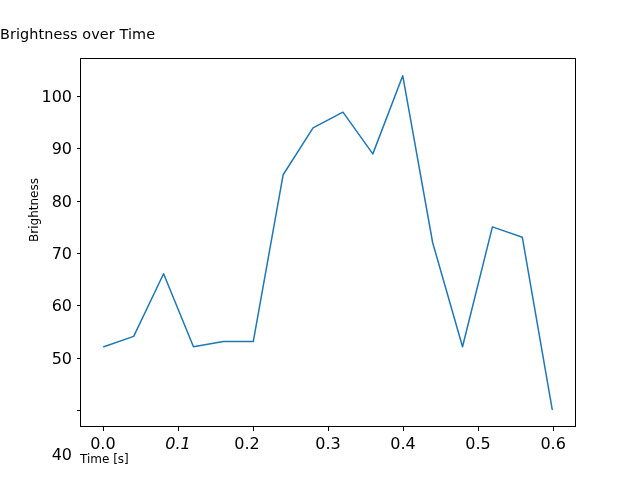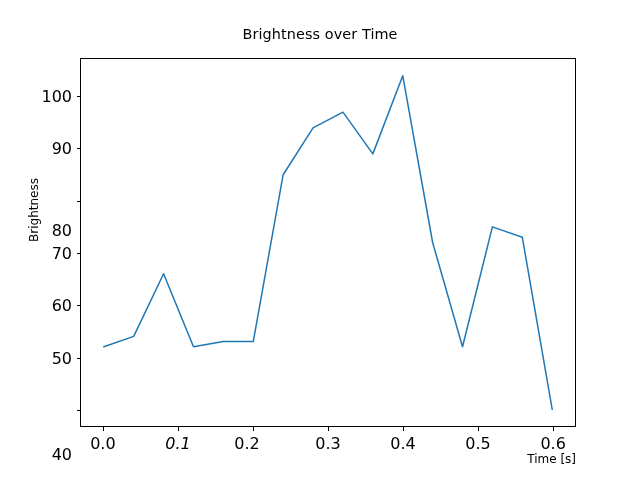--- a/index.html
+++ b/index.html
@@ -17,21 +17,21 @@
     position: relative;
     width: 640px;
     height: 480px;
     background: #ffffff;
   }
   #chart-title {
     position: absolute;
     left: 0;
     top: 26px;
     width: 640px;
-    text-align: center;
+    text-align: left;
     font-size: 14.4px;
     color: #000000;
     letter-spacing: 0.1px;
   }
   
   #axes {
     position: absolute;
     left: 80px;
     top: 58px;
     width: 496px;
@@ -74,21 +74,21 @@
   .xtick-mark {
     width: 1px;
     height: 3.5px;
     top: 427px;
   }
   #xlabel {
     position: absolute;
     left: 80px;
     top: 452px;
     width: 496px;
-    text-align: right;
+    text-align: left;
     font-size: 12px;
     color: #000000;
   }
   #ylabel {
     position: absolute;
     left: -36px;
     top: 203px;
     width: 140px;
     text-align: center;
     font-size: 12px;
@@ -107,21 +107,21 @@
   <div id="ticks-layer">
       <div class="tick-mark ytick-mark" style="top: 410.227px;"></div>
       <div class="tick-label ytick-label" style="top: 410.227px; left: 20px; width: 52px; margin-top: 44px;">40</div>
       <div class="tick-mark ytick-mark" style="top: 357.812px;"></div>
       <div class="tick-label ytick-label" style="top: 357.812px; left: 20px; width: 52px;">50</div>
       <div class="tick-mark ytick-mark" style="top: 305.398px;"></div>
       <div class="tick-label ytick-label" style="top: 305.398px; left: 20px; width: 52px;">60</div>
       <div class="tick-mark ytick-mark" style="top: 252.983px;"></div>
       <div class="tick-label ytick-label" style="top: 252.983px; left: 20px; width: 52px;">70</div>
       <div class="tick-mark ytick-mark" style="top: 200.568px;"></div>
-      <div class="tick-label ytick-label" style="top: 200.568px; left: 20px; width: 52px; margin-top: 29px;">80</div>
+      <div class="tick-label ytick-label" style="top: 200.568px; left: 20px; width: 52px;">80</div>
       <div class="tick-mark ytick-mark" style="top: 148.153px;"></div>
       <div class="tick-label ytick-label" style="top: 148.153px; left: 20px; width: 52px;">90</div>
       <div class="tick-mark ytick-mark" style="top: 95.7386px;"></div>
       <div class="tick-label ytick-label" style="top: 95.7386px; left: 20px; width: 52px;">100</div>
       <div class="tick-mark xtick-mark" style="left: 102.887px;"></div>
       <div class="tick-label xtick-label" style="left: 102.887px; top: 434px;">0.0</div>
       <div class="tick-mark xtick-mark" style="left: 177.924px;"></div>
       <div class="tick-label xtick-label" style="left: 177.924px; top: 434px; font-style: italic;">0.1</div>
       <div class="tick-mark xtick-mark" style="left: 252.962px;"></div>
       <div class="tick-label xtick-label" style="left: 247px; top: 434px;">0.2</div>

